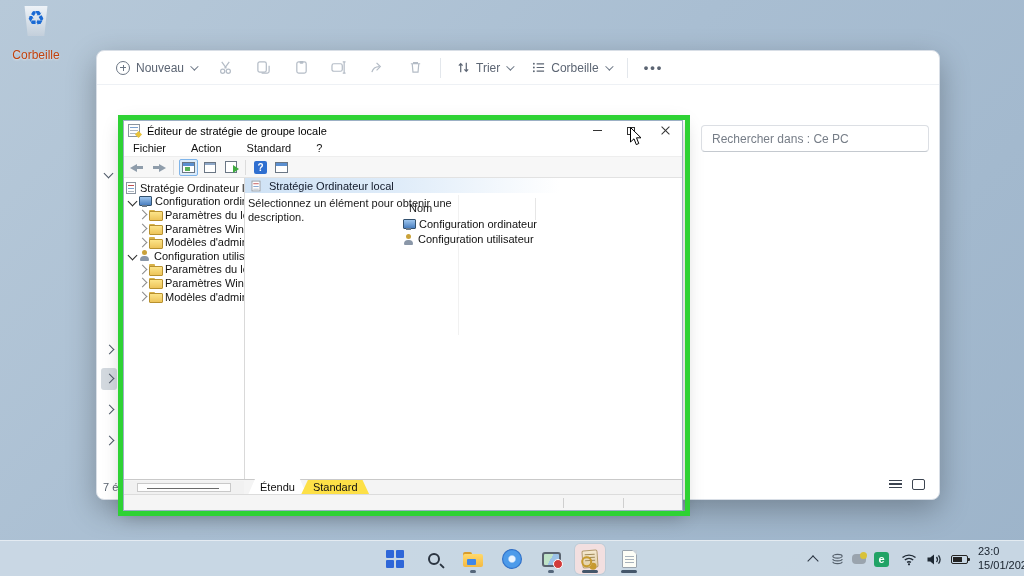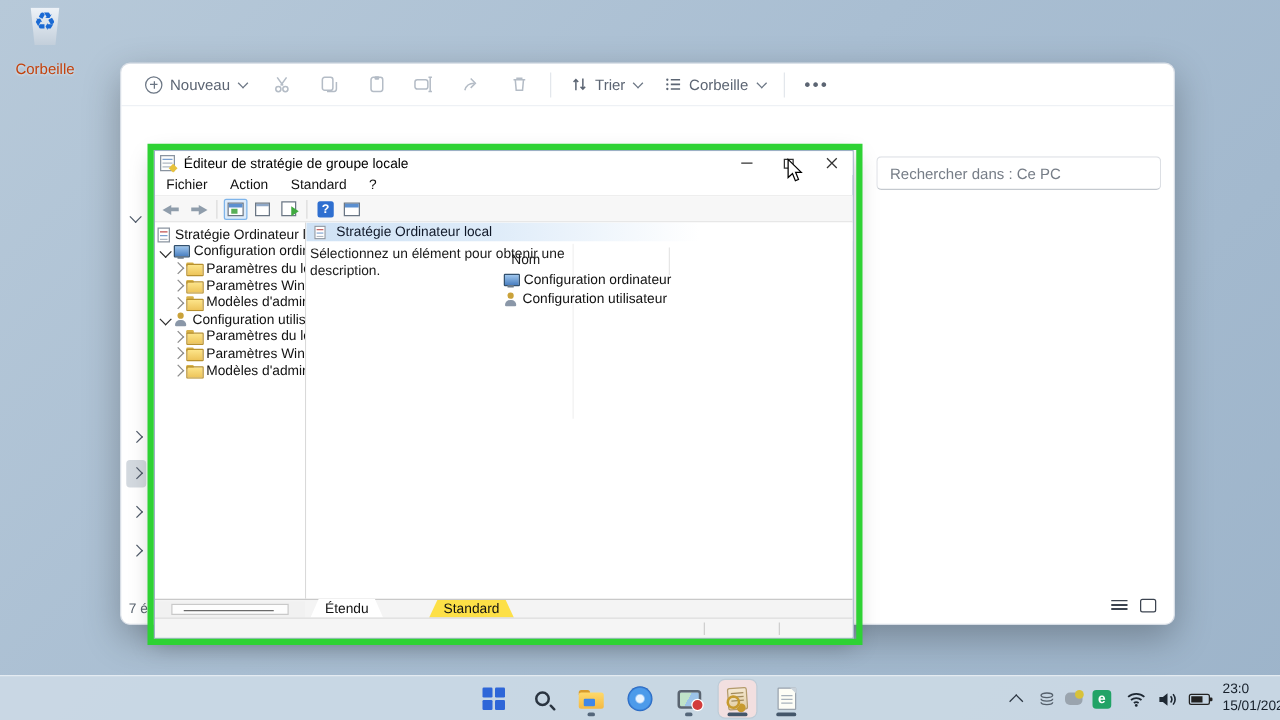--- a/index.html
+++ b/index.html
@@ -82,21 +82,21 @@
         background:#e8c23a; transform:rotate(45deg); }
   .gp-title-text { margin-left:7px; color:#000; }
   .gp-controls { margin-left:auto; display:flex; }
   .gp-wbtn { width:34px; height:19px; display:flex; align-items:center; justify-content:center; }
   .gp-min { width:9px; height:1px; background:#333; }
   .gp-max { width:8px; height:8px; border:1px solid #333; }
   .gp-close { position:relative; width:9px; height:9px; }
   .gp-close::before,.gp-close::after { content:""; position:absolute; left:-1px; top:4px; width:11px; height:1px; background:#333; }
   .gp-close::before { transform:rotate(45deg); } .gp-close::after { transform:rotate(-45deg); }
 
-  .gp-menubar { height:17px; display:flex; align-items:center; gap:0; border-bottom:1px solid #eee; }
+  .gp-menubar { height:17px; display:flex; align-items:center; gap:7px; border-bottom:1px solid #eee; }
   .gp-menu { padding:0 9px; color:#111; }
   .gp-toolbar { height:21px; background:#f7f7f7; border-bottom:1px solid #e2e2e2;
                 display:flex; align-items:center; padding-left:4px; gap:2px; }
   .gp-arrow { width:15px; height:11px; position:relative; margin:0 2px; }
   .arr-left::before { content:""; position:absolute; left:0; top:2px; border-right:7px solid #8f9dab; border-top:4px solid transparent; border-bottom:4px solid transparent; }
   .arr-left::after { content:""; position:absolute; left:6px; top:4px; width:7px; height:3.6px; background:#8f9dab; }
   .arr-right::before { content:""; position:absolute; right:0; top:2px; border-left:7px solid #8f9dab; border-top:4px solid transparent; border-bottom:4px solid transparent; }
   .arr-right::after { content:""; position:absolute; right:6px; top:4px; width:7px; height:3.6px; background:#8f9dab; }
   .gp-sep { width:1px; height:15px; background:#dcdcdc; margin:0 3px; }
   .mmc-btn { width:19px; height:17px; display:flex; align-items:center; justify-content:center; border:1px solid transparent; border-radius:2px; }
@@ -146,21 +146,21 @@
   .nom-head { position:absolute; left:164px; top:24px; color:#1a1a1a; }
   .nom-div { position:absolute; left:290px; top:20px; width:1px; height:22px; background:#e6e6e6; }
   .gp-item { position:absolute; left:158px; display:flex; align-items:center; gap:4px; color:#111; }
 
   .gp-tabsrow { position:absolute; left:0; bottom:16px; height:15px; right:0;
                 border-top:1px solid #c9c9c9; background:#f4f4f4; }
   .tree-hscroll { position:absolute; left:1px; bottom:0; top:1px; width:119px; background:#f1f1f1; }
   .tree-hscroll::before { content:""; position:absolute; left:12px; top:2px; bottom:2px; width:92px;
         background:#fdfdfd; border:1px solid #c9c9c9; }
   .tree-hscroll::after { content:""; position:absolute; left:22px; top:50%; width:72px; height:1.6px; background:#6a6a6a; }
-  .tabs { position:absolute; left:124px; top:0; display:flex;gap:42px; }
+  .tabs { position:absolute; left:124px; top:0; display:flex; }
   .tab { height:15px; line-height:14px; padding:0 12px; font-size:11px; color:#111;
          clip-path:polygon(7px 0,calc(100% - 7px) 0,100% 100%,0 100%); }
   .tab.sel { background:#fff; position:relative; top:-1px; height:16px; line-height:16px; }
   .tab.unsel { background:#fde047; margin-left:-6px; box-shadow:inset 0 -1px 0 #c9c9c9; }
   .gp-statusbar { position:absolute; left:0; right:0; bottom:0; height:16px; background:#f5f5f5;
                   border-top:1px solid #dcdcdc; }
   .st-div { position:absolute; top:3px; width:1px; height:10px; background:#cfcfcf; }
 
   
   .cursor { position:absolute; left:629px; top:126px; z-index:50; }

